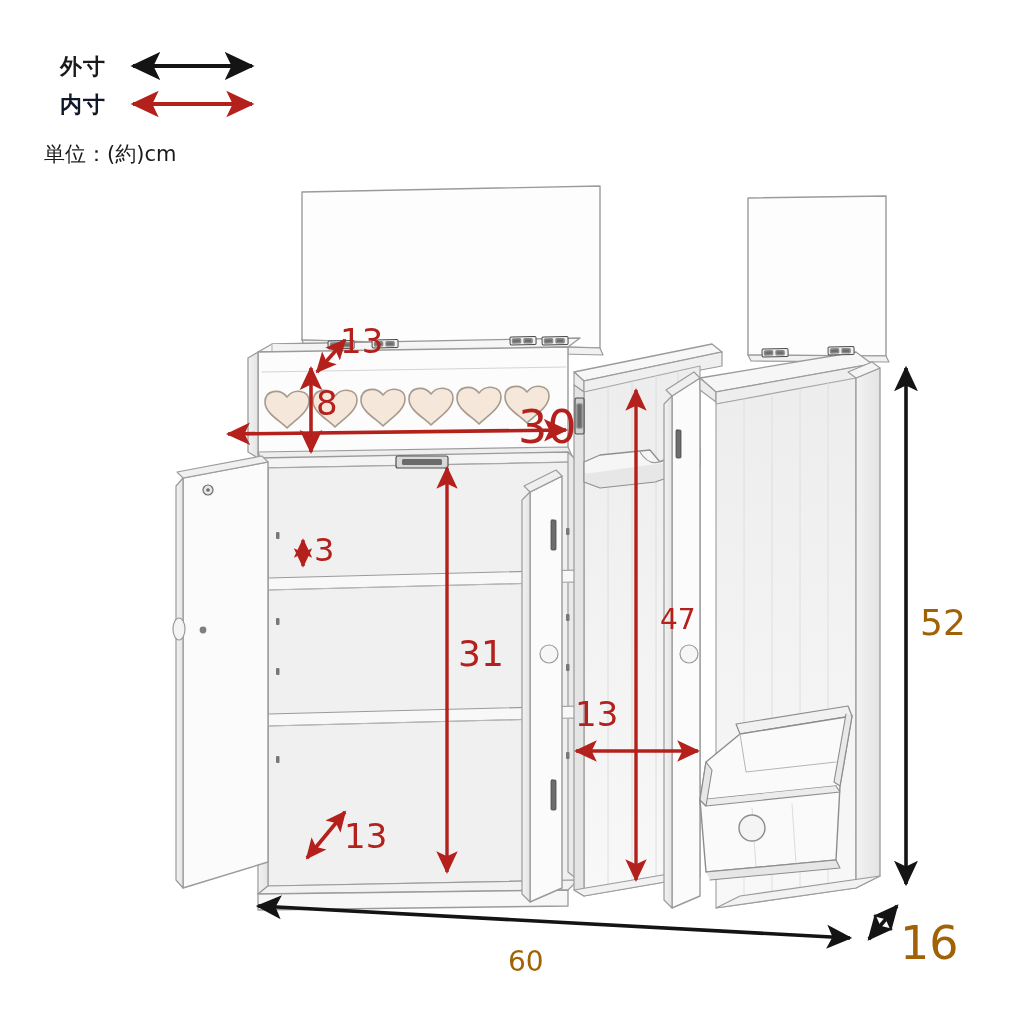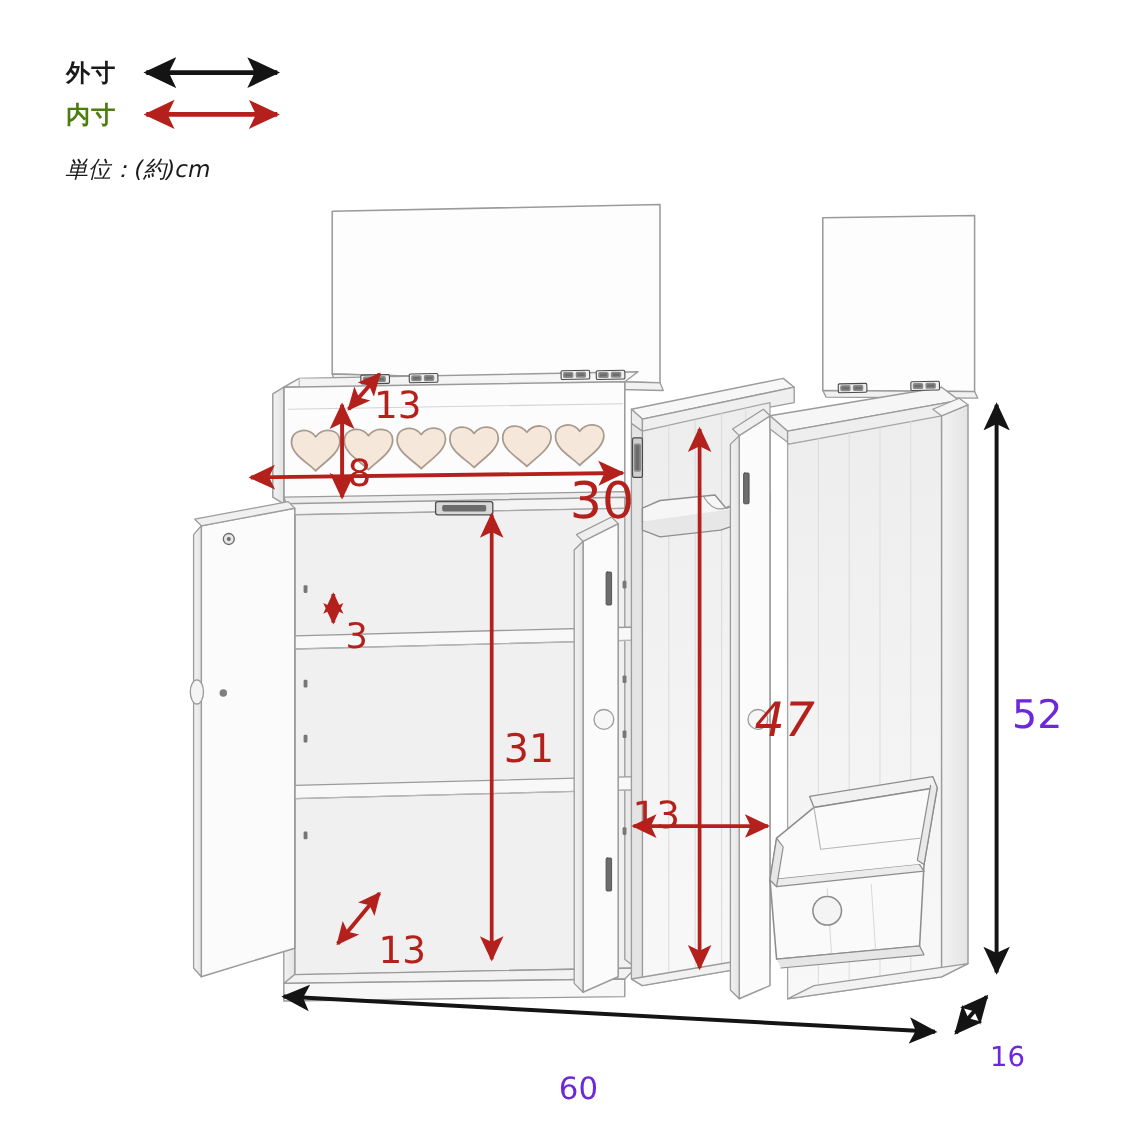--- a/index.html
+++ b/index.html
@@ -12,36 +12,35 @@
   svg.layer{position:absolute;left:0;top:0;width:1024px;height:1024px;}
 
   
   .legend{position:absolute;left:0;top:0;width:1024px;height:1024px;pointer-events:none;}
   .legend-row{position:absolute;display:flex;align-items:center;}
   .legend-label{
     font-size:22px;font-weight:700;letter-spacing:1px;
     font-family:"DejaVu Sans","Liberation Sans",sans-serif;
   }
   .lbl-outer{color:#1a1a1a;}
-  .lbl-inner{color:#4d7c0f;}
+  .lbl-inner{color:#0f172a;}
   .legend-unit{
     position:absolute;font-size:21px;color:#1a1a1a;font-weight:400;
     font-family:"DejaVu Sans","Liberation Sans",sans-serif;
   }
 
   
   .dim{
     position:absolute;
     font-family:"DejaVu Sans","Liberation Sans",sans-serif;
     line-height:1;
     white-space:nowrap;
-    margin-top:28px;
   }
   .dim.red{color:#b4201c;}
-  .dim.black{color:#6d28d9;}
+  .dim.black{color:#a16207;}
 </style>
 </head>
 <body>
 
 <div id="stage">
 
   <svg class="layer" viewBox="0 0 1024 1024">
     <defs>
       <linearGradient id="gShade" x1="0" y1="0" x2="1" y2="0">
         <stop offset="0%" stop-color="#f2f2f2"></stop>
@@ -298,38 +297,38 @@
     <line x1="869" y1="939" x2="897" y2="906" stroke="#141414" stroke-width="3.6" marker-start="url(#blkA)" marker-end="url(#blkB)"></line>
   </svg>
 
   <div class="legend">
     <div class="legend-row" style="left:60px;top:52px;">
       <span class="legend-label lbl-outer">外寸</span>
     </div>
     <div class="legend-row" style="left:60px;top:90px;">
       <span class="legend-label lbl-inner">内寸</span>
     </div>
-    <div class="legend-unit" style="left:59px;top:140px;font-style:italic;">単位：(約)cm</div>
+    <div class="legend-unit" style="left:44px;top:140px;">単位：(約)cm</div>
   </div>
 
   <div class="dim red" style="left:340px;top:324px;font-size:34px;">13</div>
 
   <div class="dim red" style="left:316px;top:386px;font-size:34px;">8</div>
 
   <div class="dim red" style="left:518px;top:404px;font-size:46px;">30</div>
 
   <div class="dim red" style="left:314px;top:534px;font-size:32px;">3</div>
 
   <div class="dim red" style="left:458px;top:636px;font-size:36px;">31</div>
 
   <div class="dim red" style="left:344px;top:819px;font-size:34px;">13</div>
 
-  <div class="dim red" style="left:686px;top:606px;font-size:43px;font-style:italic;">47</div>
+  <div class="dim red" style="left:660px;top:606px;font-size:28px;">47</div>
 
   <div class="dim red" style="left:575px;top:697px;font-size:34px;">13</div>
 
   <div class="dim black" style="left:920px;top:605px;font-size:36px;">52</div>
 
   <div class="dim black" style="left:508px;top:948px;font-size:28px;">60</div>
 
-  <div class="dim black" style="left:900px;top:920px;font-size:25px;">16</div>
+  <div class="dim black" style="left:900px;top:920px;font-size:46px;">16</div>
 
 </div>
 
 </body></html>

